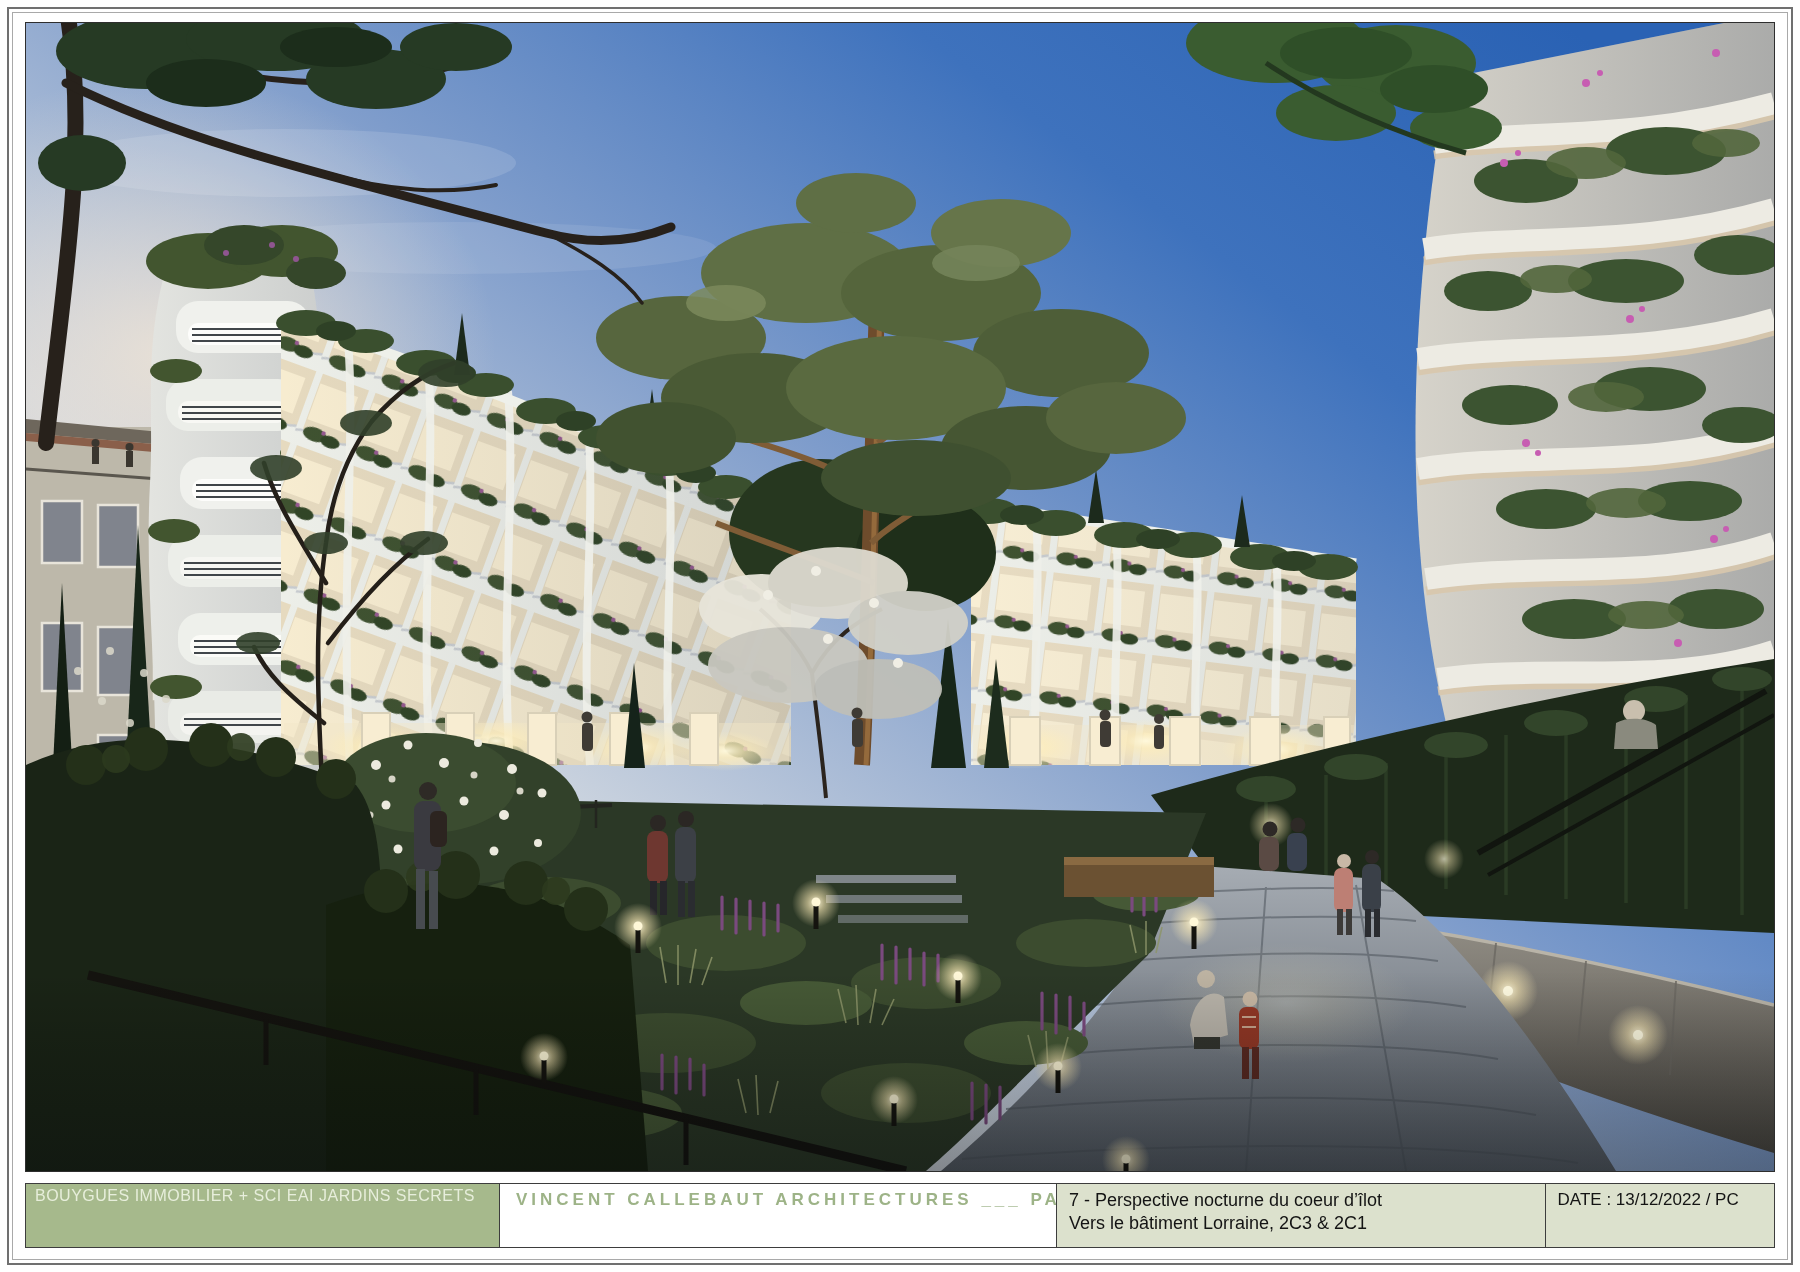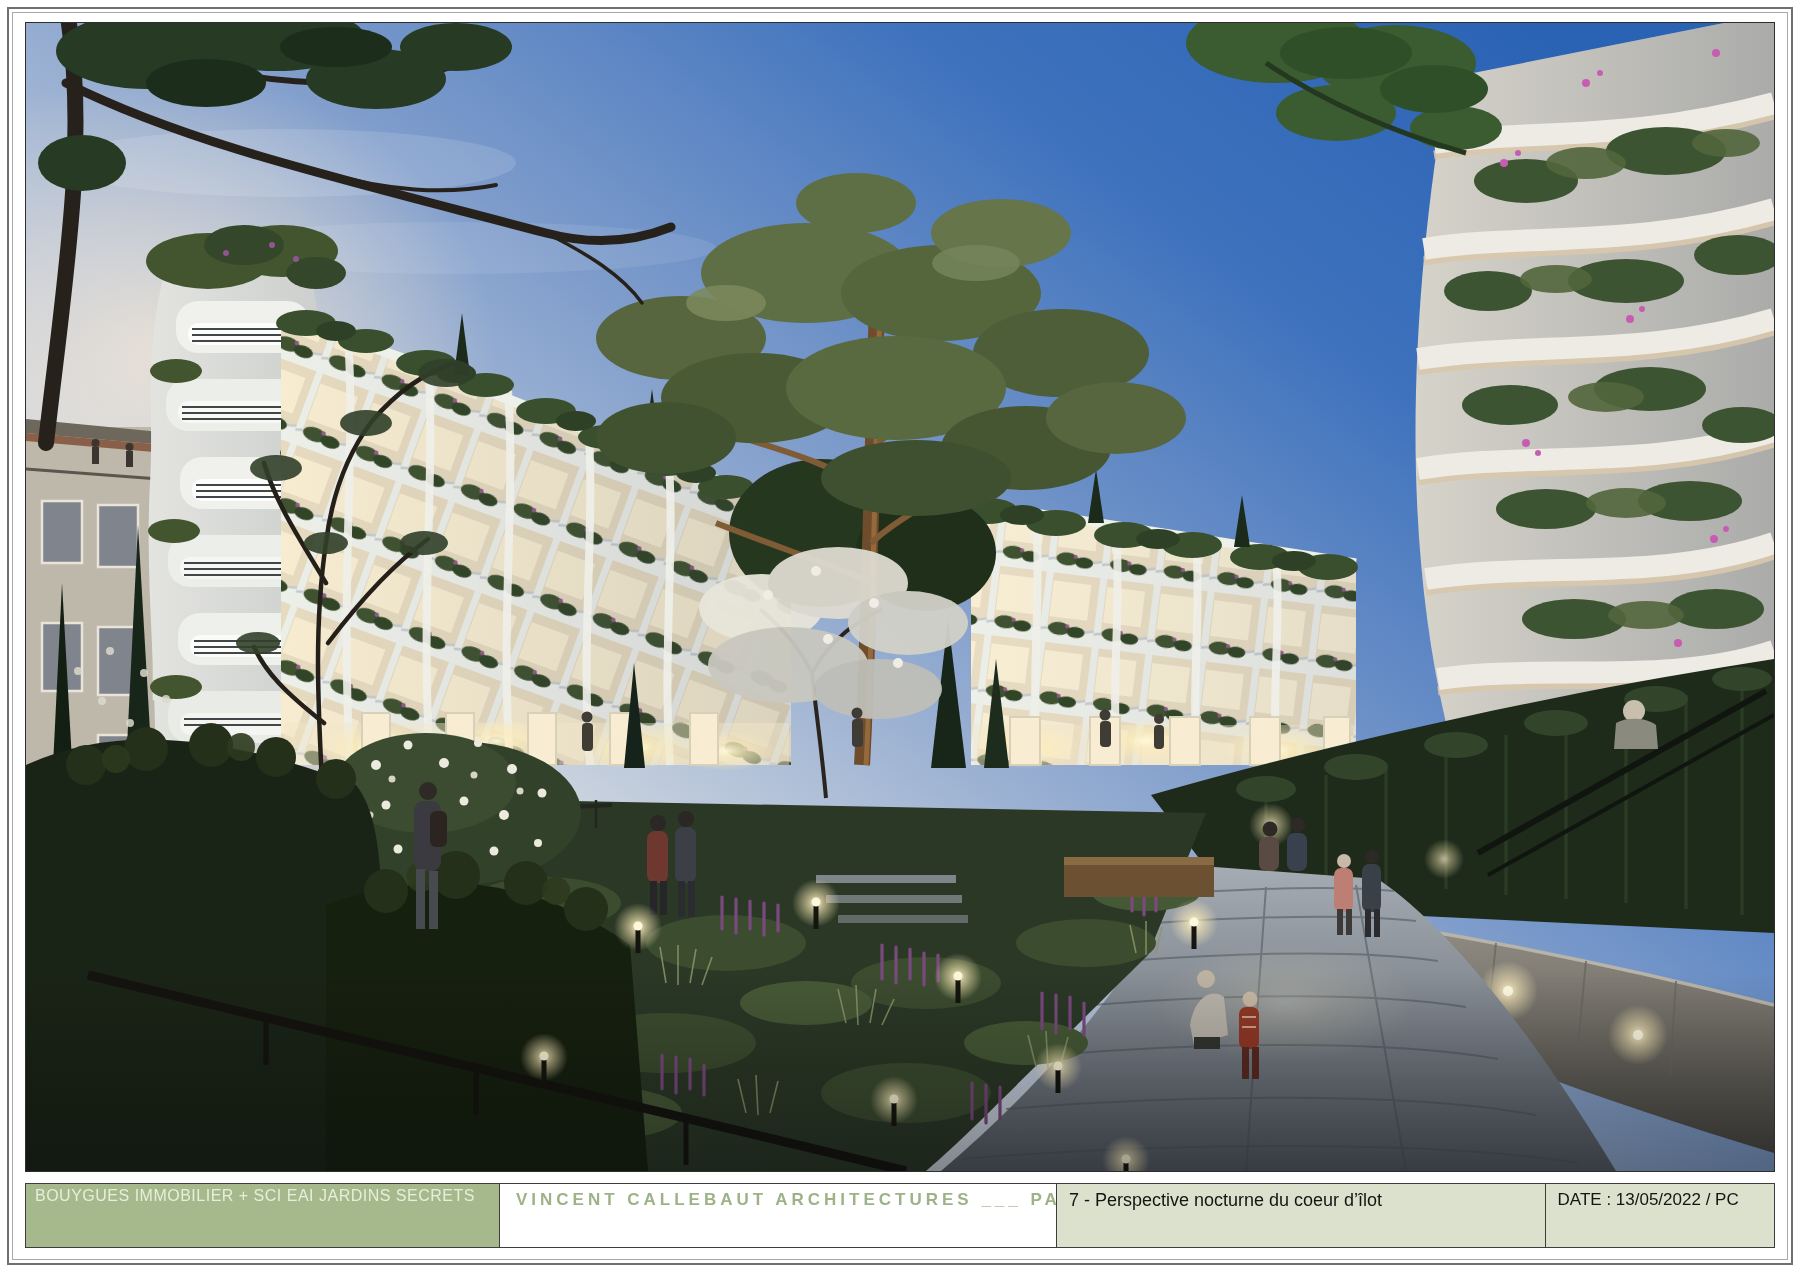--- a/index.html
+++ b/index.html
@@ -667,18 +667,19 @@
 
   <div class="titleblock">
     <div class="cell cell-project">
       <div class="project-line2">BOUYGUES IMMOBILIER + SCI EAI JARDINS SECRETS</div>
     </div>
     <div class="cell cell-architect">
       <span>VINCENT CALLEBAUT ARCHITECTURES ___ PARIS</span>
     </div>
     <div class="cell cell-drawing">
       <div class="drawing-line">7 - Perspective nocturne du coeur d’îlot</div>
+      <div class="drawing-line">Vers le bâtiment Lorraine, 2C3 &amp; 2C1</div>
     </div>
     <div class="cell cell-date">
-      <span>DATE : 13/05/2022 / PC</span>
+      <span>DATE : 13/12/2022 / PC</span>
     </div>
   </div>
 </div>
 
 </body></html>

